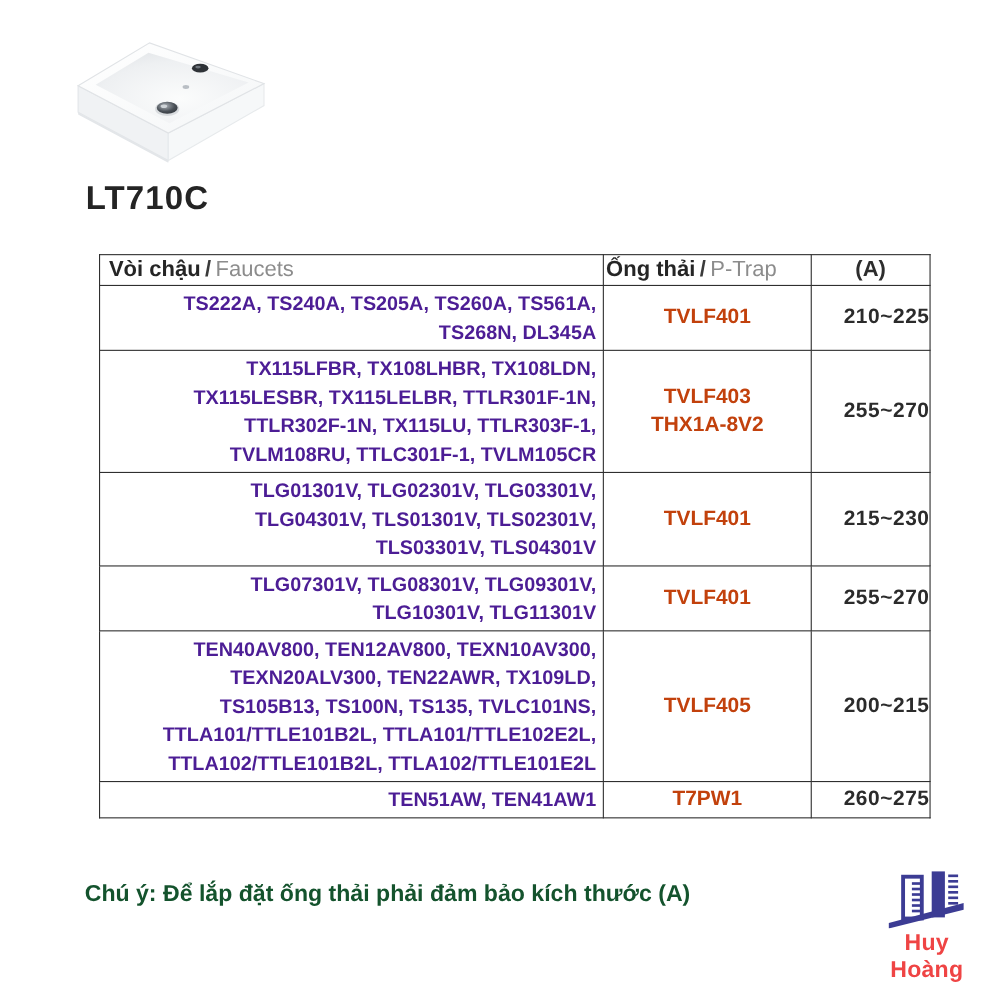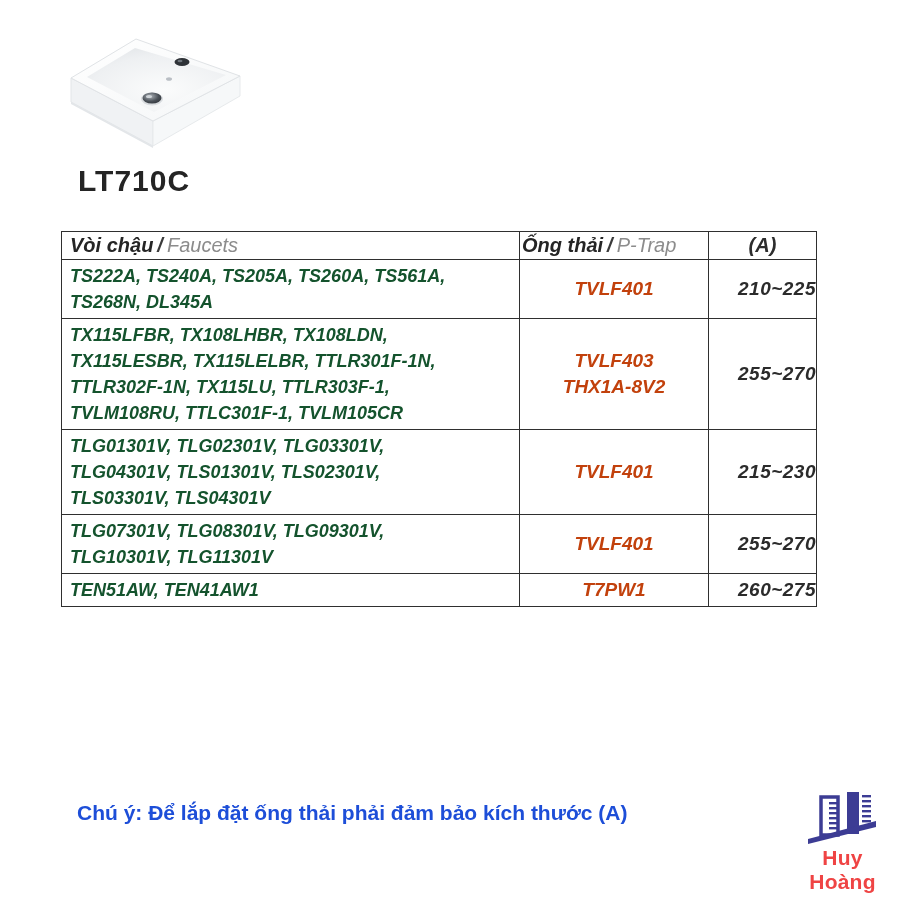--- a/index.html
+++ b/index.html
@@ -11,39 +11,39 @@
   .product-photo { position:absolute; left:63px; top:24px; width:202px; height:138px; }
 
   
   .model-title {
     position:absolute; left:78px; top:164px;
     font-size:30px; font-weight:700; letter-spacing:1px; color:#242424;
   }
 
   
   table.spec-table {
-    position:absolute; left:61px; top:231px; width:755px;
-    border-collapse:collapse; table-layout:fixed;font-style:italic;
+    position:absolute; left:90px; top:231px; width:755px;
+    border-collapse:collapse; table-layout:fixed;
   }
   table.spec-table th, table.spec-table td {
     border:1.5px solid #2f2f2f;
     vertical-align:middle;
   }
   th.col-head-faucets {
     text-align:left; padding:2px 8px; font-size:20px; font-weight:400;
   }
   th.col-head-ptrap { text-align:left; padding:2px 2px; font-size:20px; font-weight:400; }
   th.col-head-a { text-align:center; font-size:20px; font-weight:700; color:#2d2d2d; }
   .hdr-vi { font-weight:700; color:#252525; }
   .hdr-sep { font-weight:700; color:#3a3a3a; padding:0 4px; }
   .hdr-en { font-weight:400; color:#8c8c8c; }
 
   td.cell-faucets {
-    text-align:left; padding:3px 6px 3px 8px;
-    font-size:18px; font-weight:700; line-height:26px; color:#14532d;
+    text-align:right; padding:3px 6px 3px 8px;
+    font-size:18px; font-weight:700; line-height:26px; color:#4c1d95;
     white-space:pre-line;
   }
   td.cell-ptrap {
     text-align:center; font-size:19px; font-weight:700; line-height:26px;
     color:#c2410c; white-space:pre-line;
   }
   td.cell-a {
     text-align:right; font-size:19px; font-weight:700; color:#2b2b2b;
     letter-spacing:0.5px;
   }
@@ -52,21 +52,21 @@
   tr.r1 { height:27px; }
   tr.r2 { height:27px; }
   tr.r3 { height:109px; }
   tr.r4 { height:80px; }
   tr.r5 { height:54px; }
   tr.r6 { height:128px; }
   tr.r7 { height:27px; }
 
   
   .notice { position:absolute; left:77px; top:797px; }
-  .notice-vi { font-size:21px; font-weight:700; color:#1d4ed8; line-height:32px; }
+  .notice-vi { font-size:21px; font-weight:700; color:#14532d; line-height:32px; }
   .notice-en { font-size:21px; font-weight:400; color:#7e7e7e; line-height:32px; }
 
   
   .brand-logo { position:absolute; left:790px; top:792px; width:105px; text-align:center; }
   .brand-icon { display:block; margin:0 auto; }
   .brand-name { margin-top:2px; font-size:21px; font-weight:700; color:#ef4444; letter-spacing:0.2px; }
 </style>
 </head>
 <body>
 
@@ -152,20 +152,29 @@
 TLS03301V, TLS04301V</td>
         <td class="cell-ptrap">TVLF401</td>
         <td class="cell-a">215~230</td>
       </tr>
       <tr class="r5">
         <td class="cell-faucets">TLG07301V, TLG08301V, TLG09301V,
 TLG10301V, TLG11301V</td>
         <td class="cell-ptrap">TVLF401</td>
         <td class="cell-a">255~270</td>
       </tr>
+      <tr class="r6">
+        <td class="cell-faucets">TEN40AV800, TEN12AV800, TEXN10AV300,
+TEXN20ALV300, TEN22AWR, TX109LD,
+TS105B13, TS100N, TS135, TVLC101NS,
+TTLA101/TTLE101B2L, TTLA101/TTLE102E2L,
+TTLA102/TTLE101B2L, TTLA102/TTLE101E2L</td>
+        <td class="cell-ptrap">TVLF405</td>
+        <td class="cell-a">200~215</td>
+      </tr>
       <tr class="r7">
         <td class="cell-faucets">TEN51AW, TEN41AW1</td>
         <td class="cell-ptrap">T7PW1</td>
         <td class="cell-a">260~275</td>
       </tr>
     </tbody>
   </table>
 
   <div class="notice">
     <div class="notice-vi">Chú ý: Để lắp đặt ống thải phải đảm bảo kích thước (A)</div>

